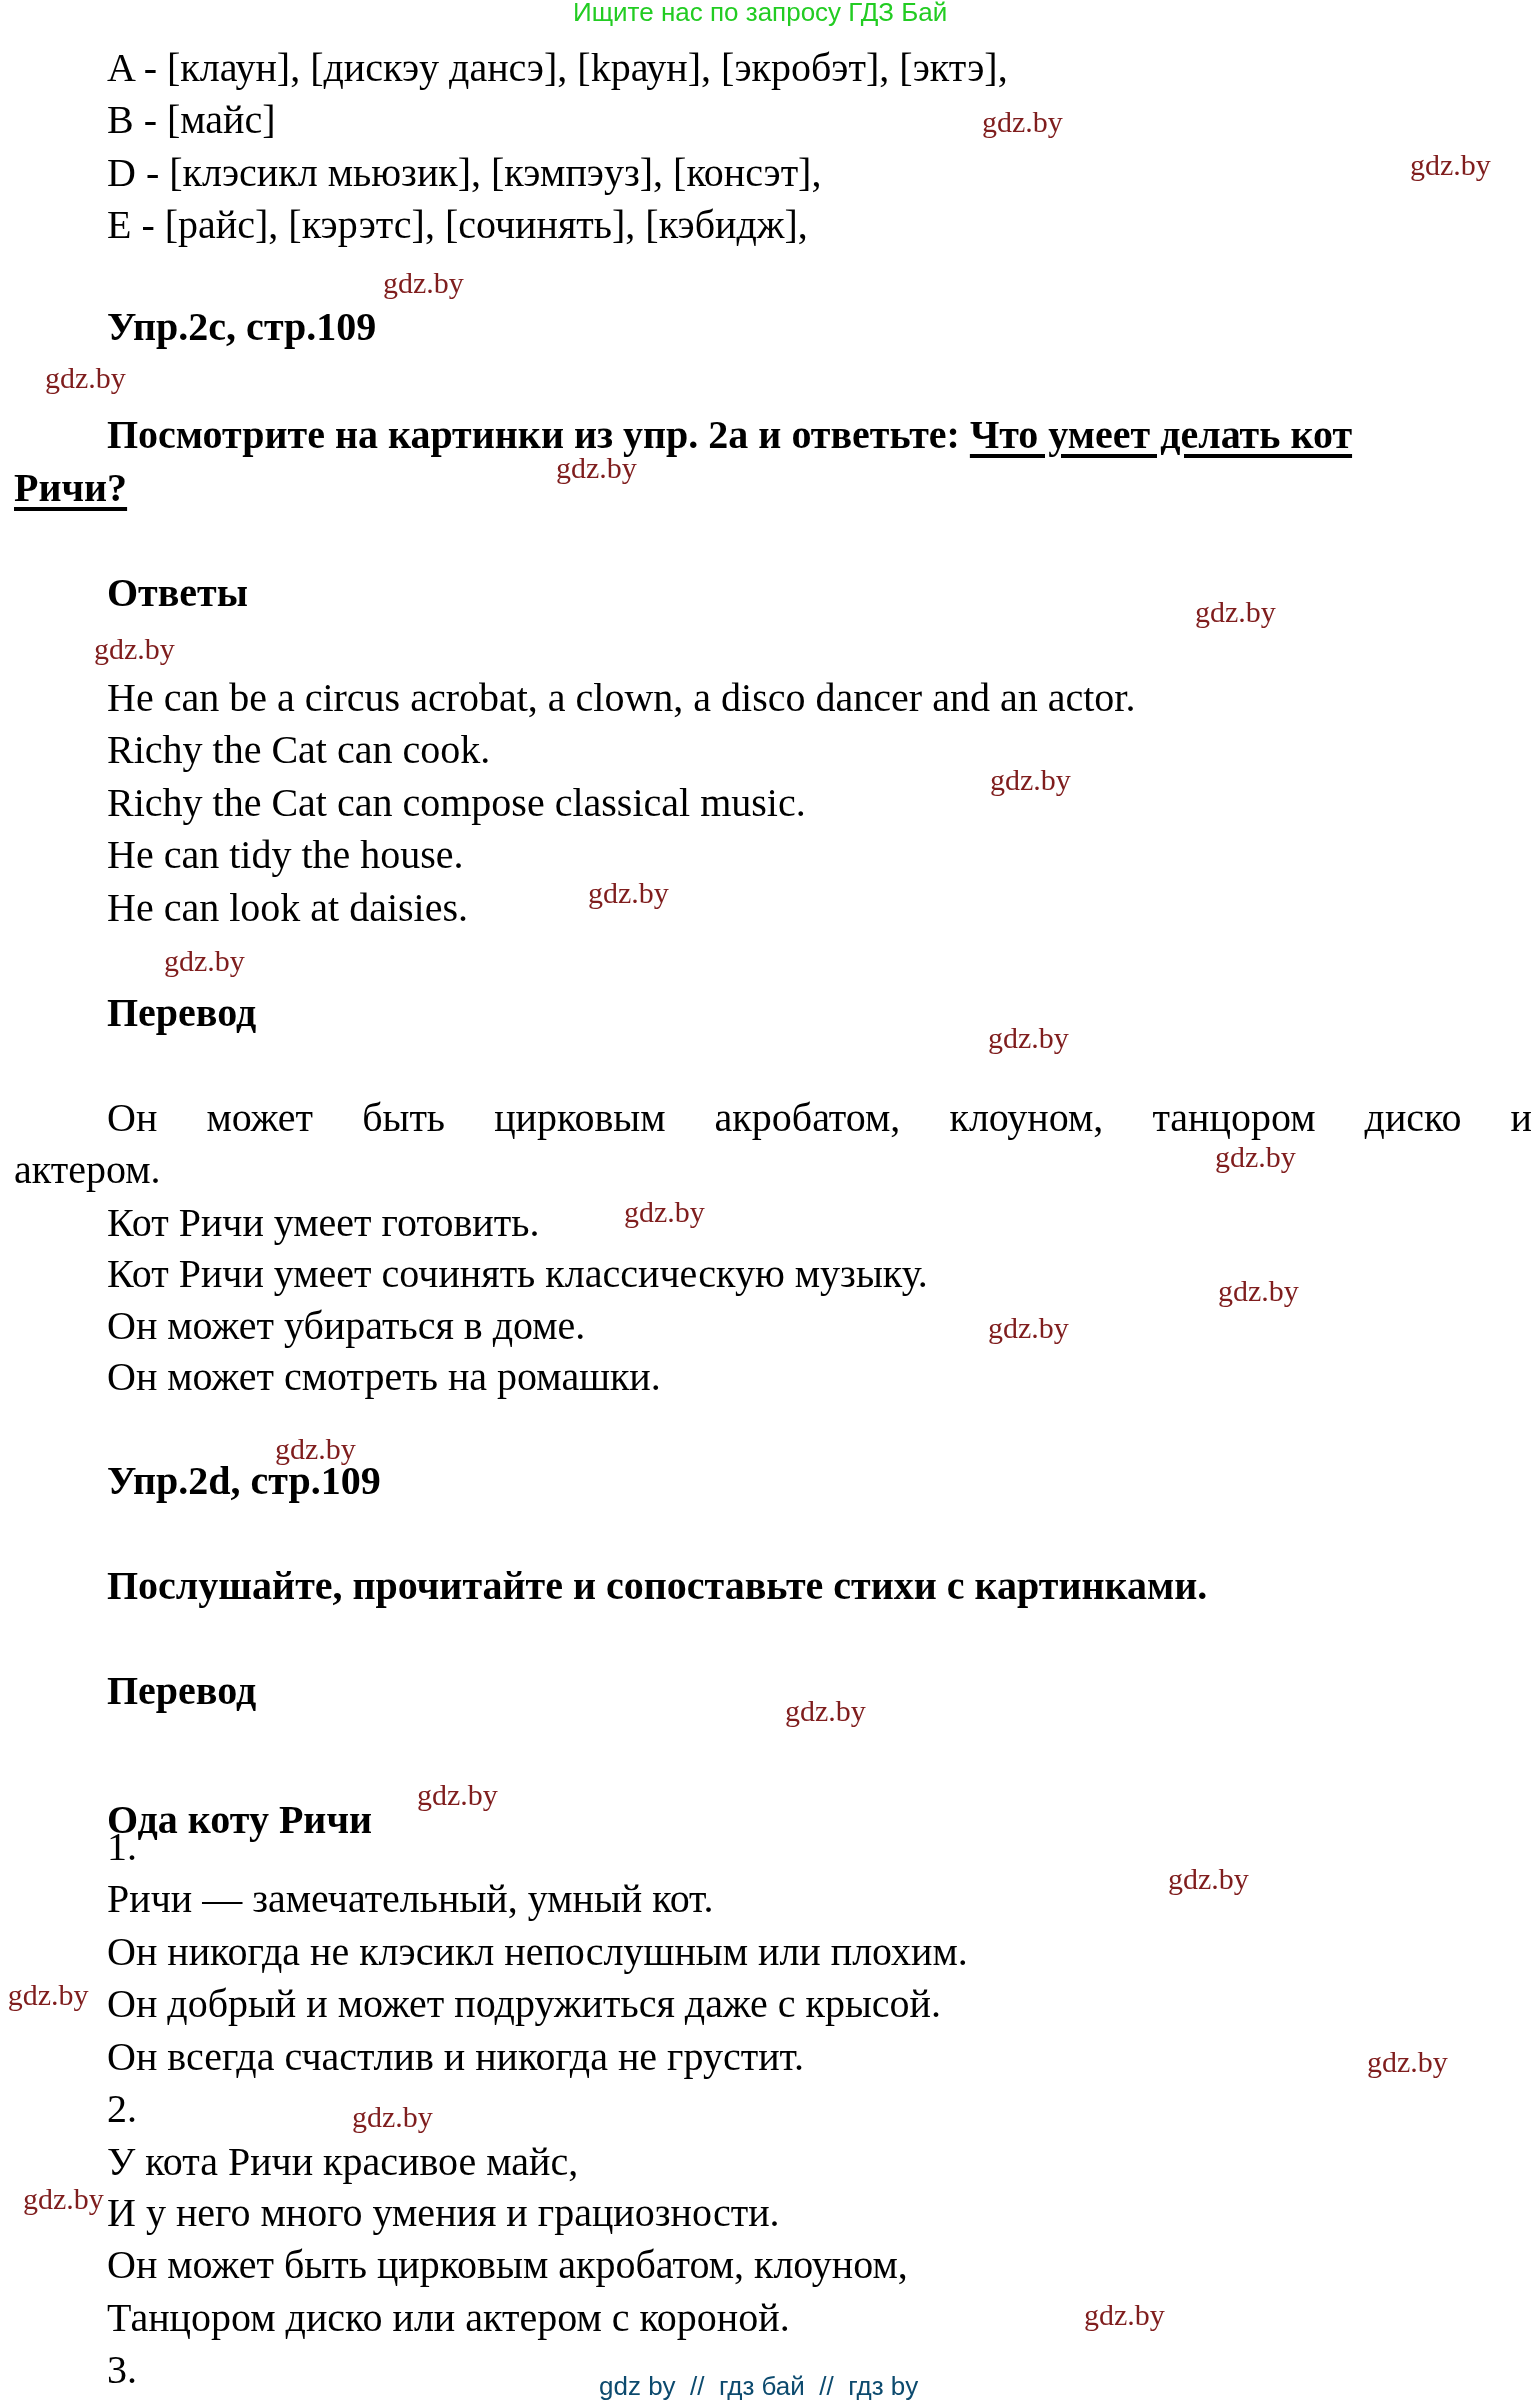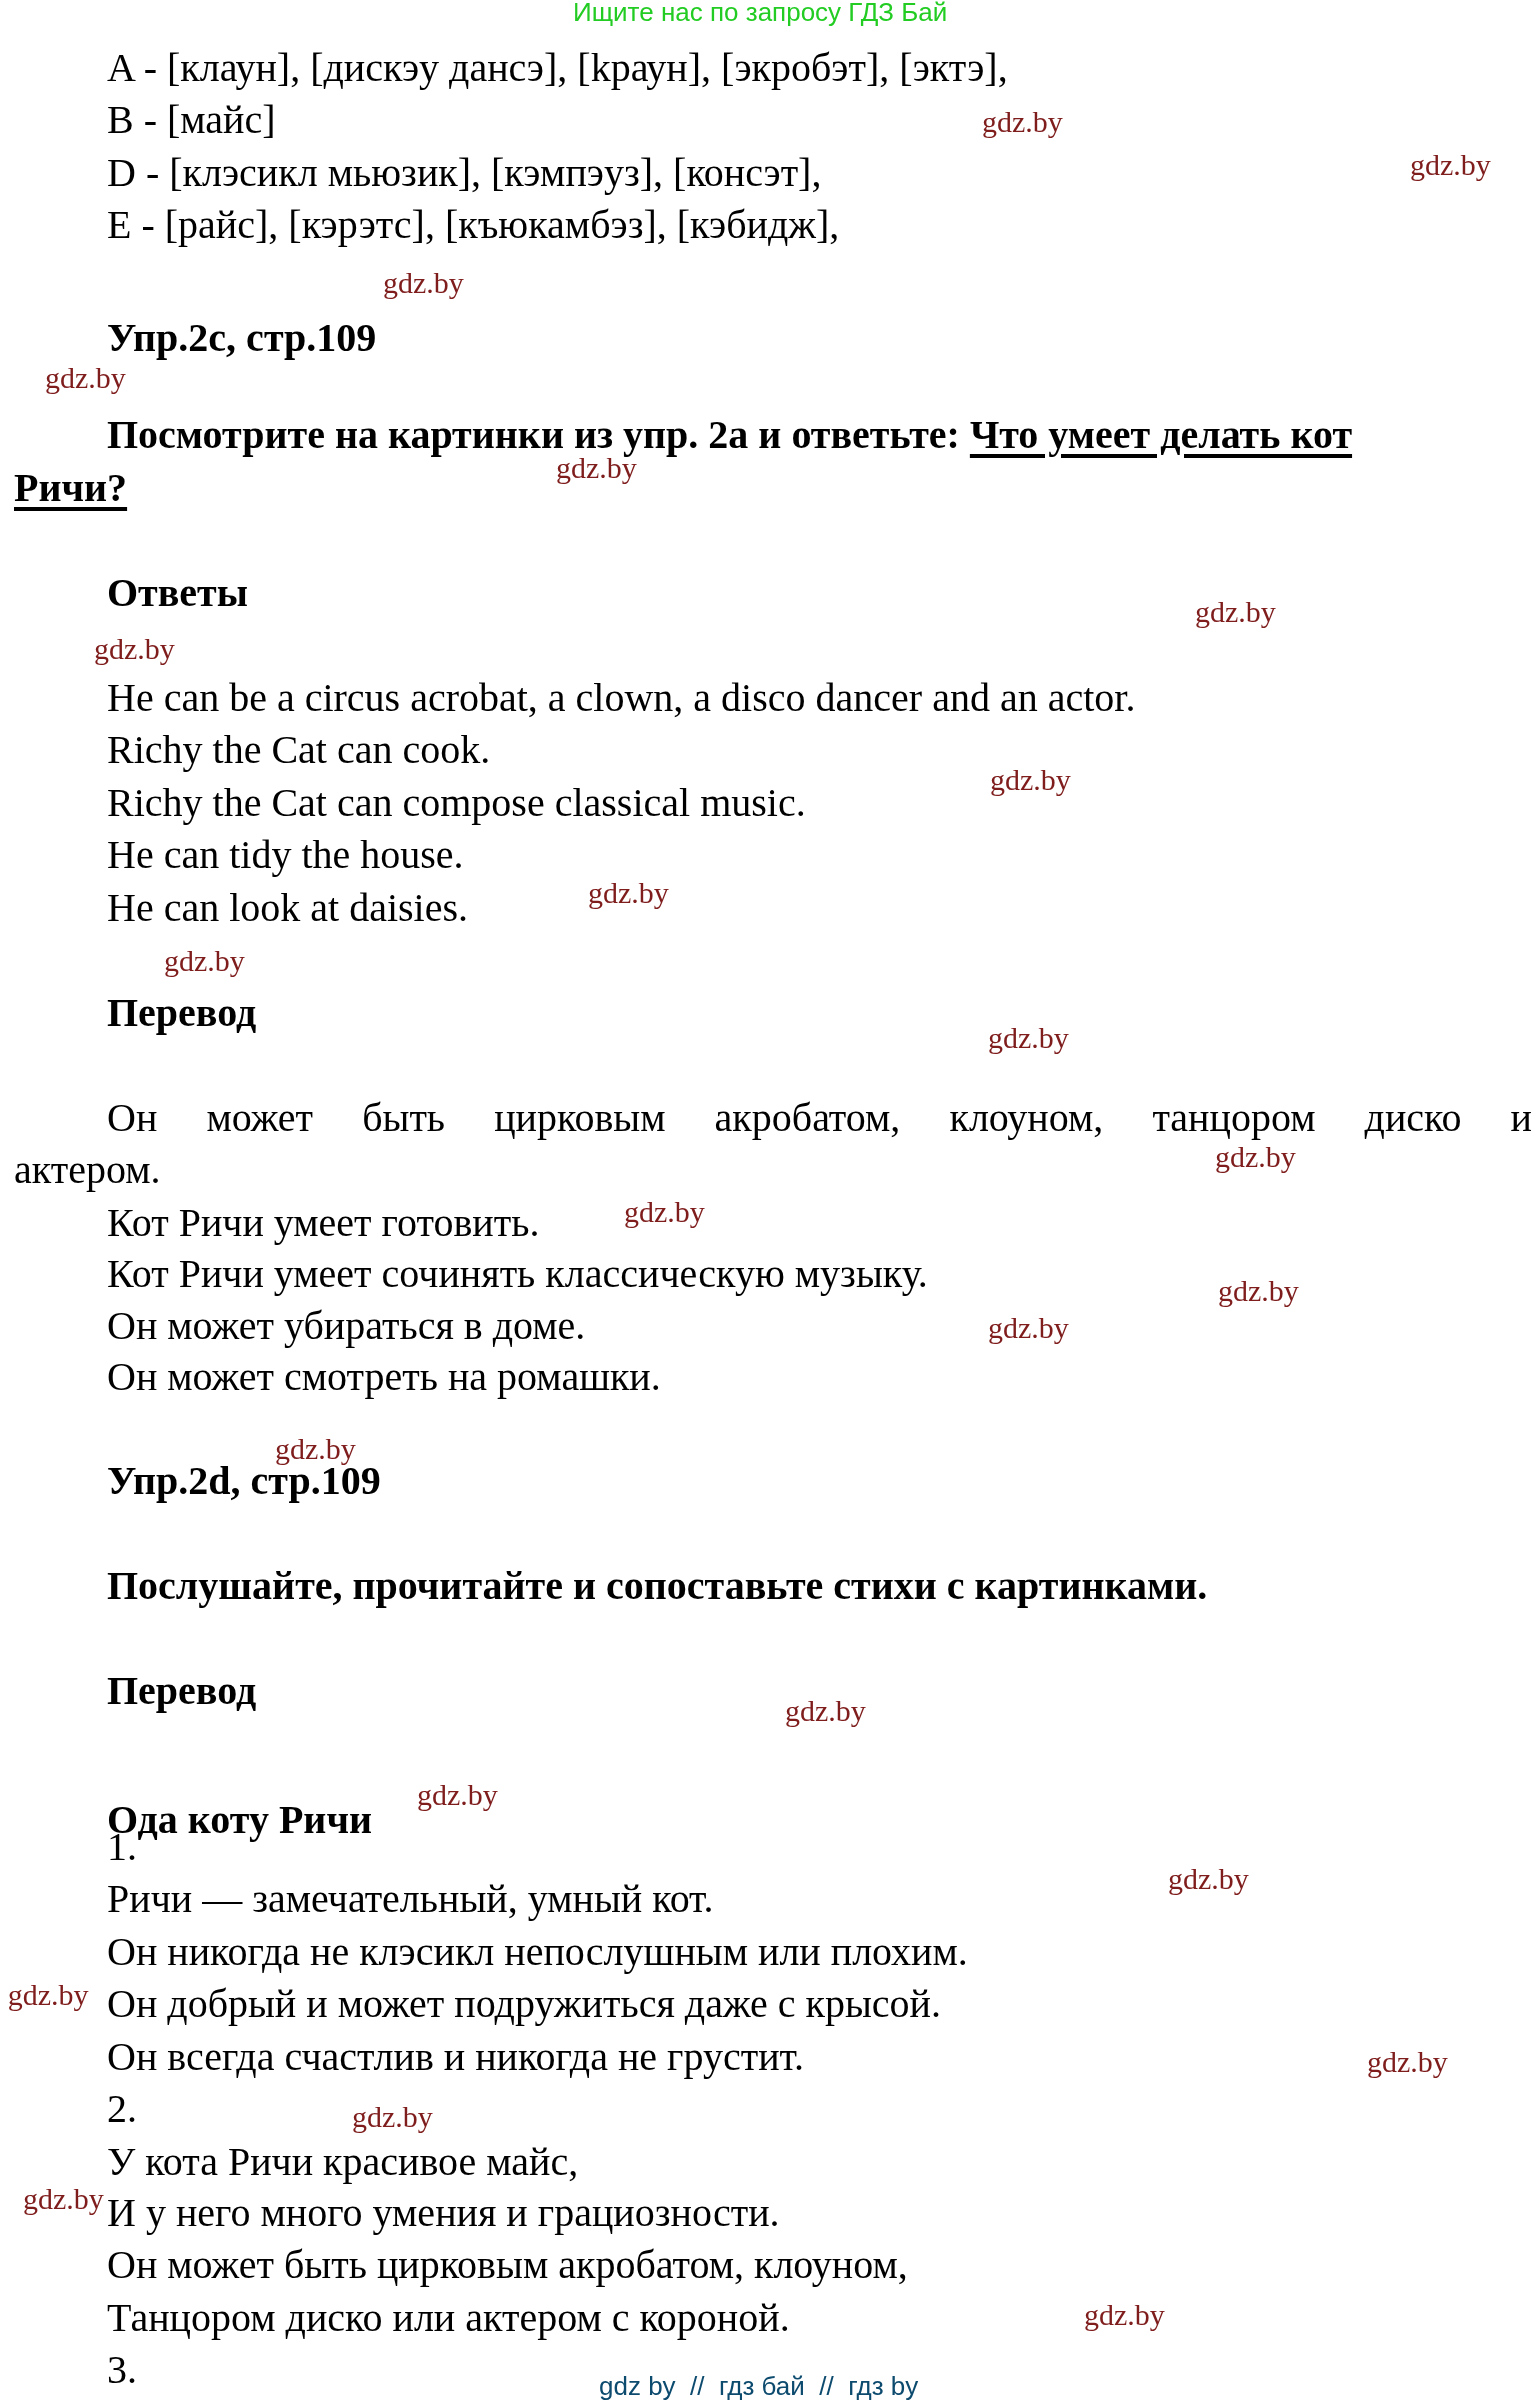--- a/index.html
+++ b/index.html
@@ -15,23 +15,23 @@
   .just { width: 1425px; display: flex; justify-content: space-between; white-space: nowrap; }
 </style>
 </head>
 <body>
 
 <div class="abs banner" style="left:573px; top:-3.1px;">Ищите нас по запросу ГДЗ Бай</div>
 
 <div class="abs line" style="left:107px; top:45px;">A - [клаун], [дискэу дансэ], [kраун], [экробэт], [эктэ],</div>
 <div class="abs line" style="left:107px; top:97px;">B - [майс]</div>
 <div class="abs line" style="left:107px; top:150px;">D - [клэсикл мьюзик], [кэмпэуз], [консэт],</div>
-<div class="abs line" style="left:107px; top:202px;">E - [райс], [кэрэтс], [къюкамбэз], [кэбидж],</div>
+<div class="abs line" style="left:107px; top:202px;">E - [райс], [кэрэтс], [сочинять], [кэбидж],</div>
 
-<div class="abs line bold" style="left:107px; top:315px;">Упр.2c, стр.109</div>
+<div class="abs line bold" style="left:107px; top:304px;">Упр.2c, стр.109</div>
 
 <div class="abs line bold" style="left:107px; top:412px;">
   <span>Посмотрите на картинки из упр. 2a и ответьте:</span>
   <span class="u">Что умеет делать кот</span>
 </div>
 <div class="abs line bold u" style="left:14px; top:465px;">Ричи?</div>
 
 <div class="abs line bold" style="left:107px; top:570px;">Ответы</div>
 
 <div class="abs line" style="left:107px; top:675px;">He can be a circus acrobat, a clown, a disco dancer and an actor.</div>

